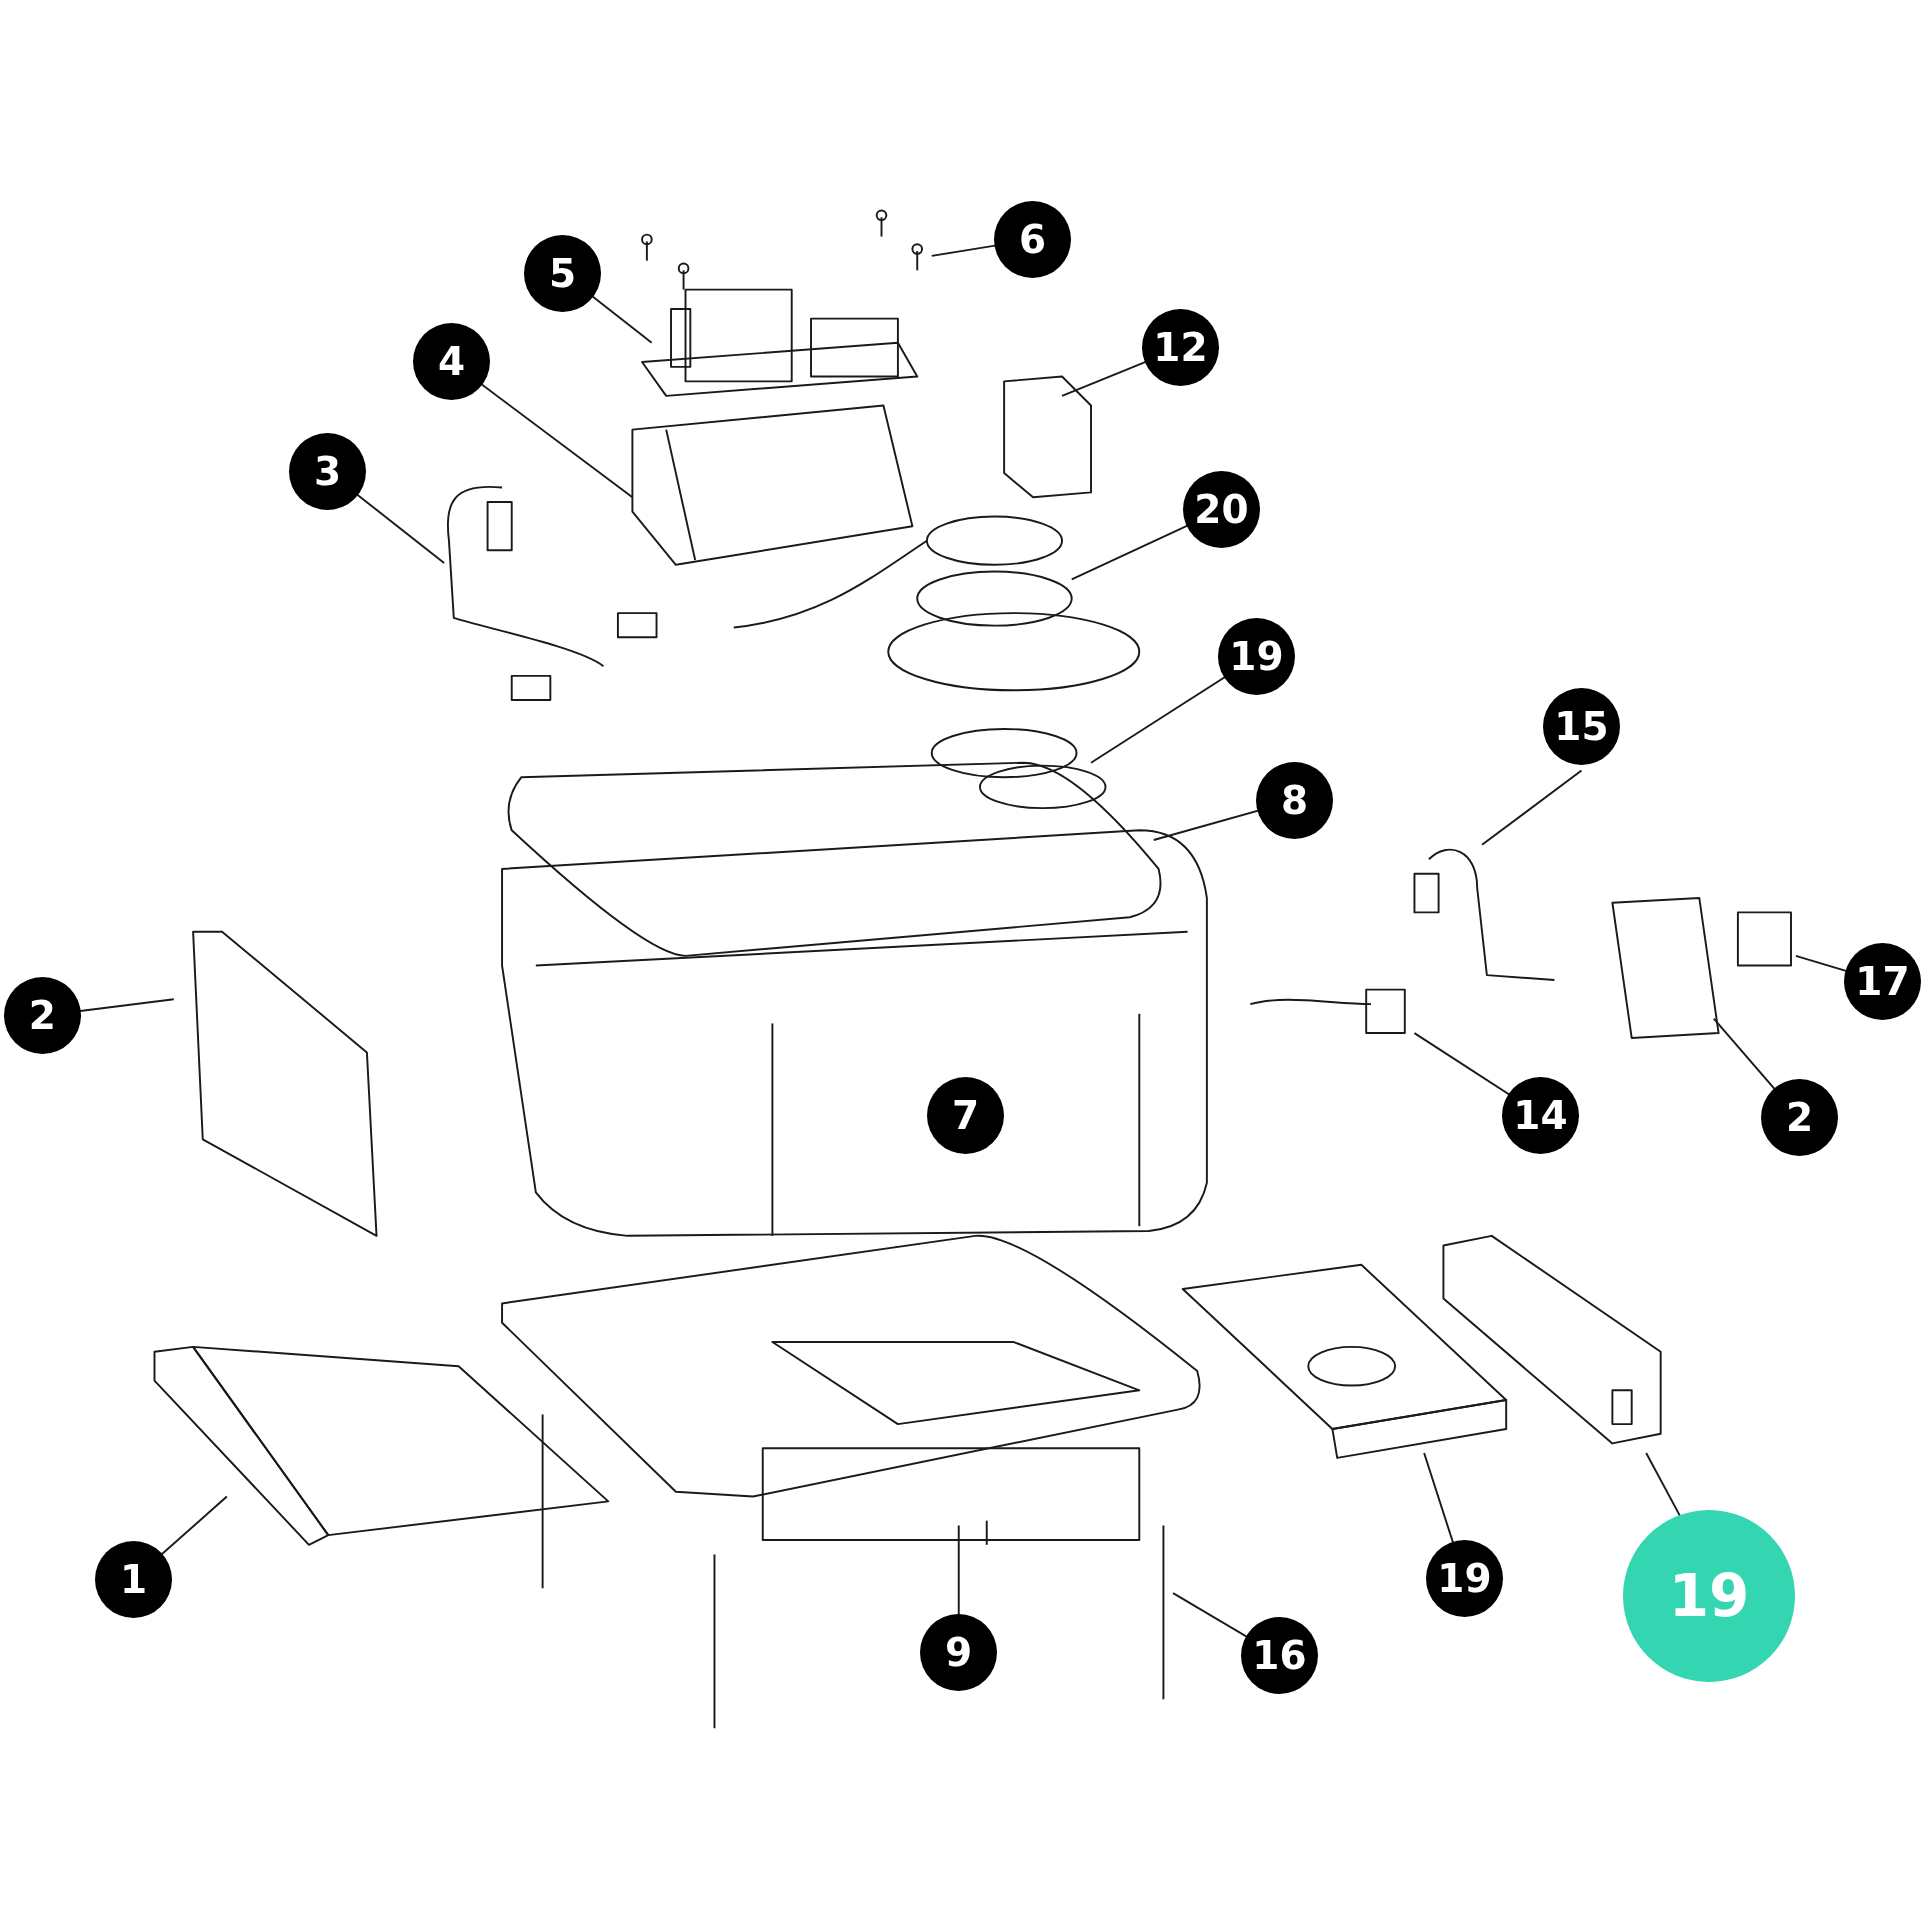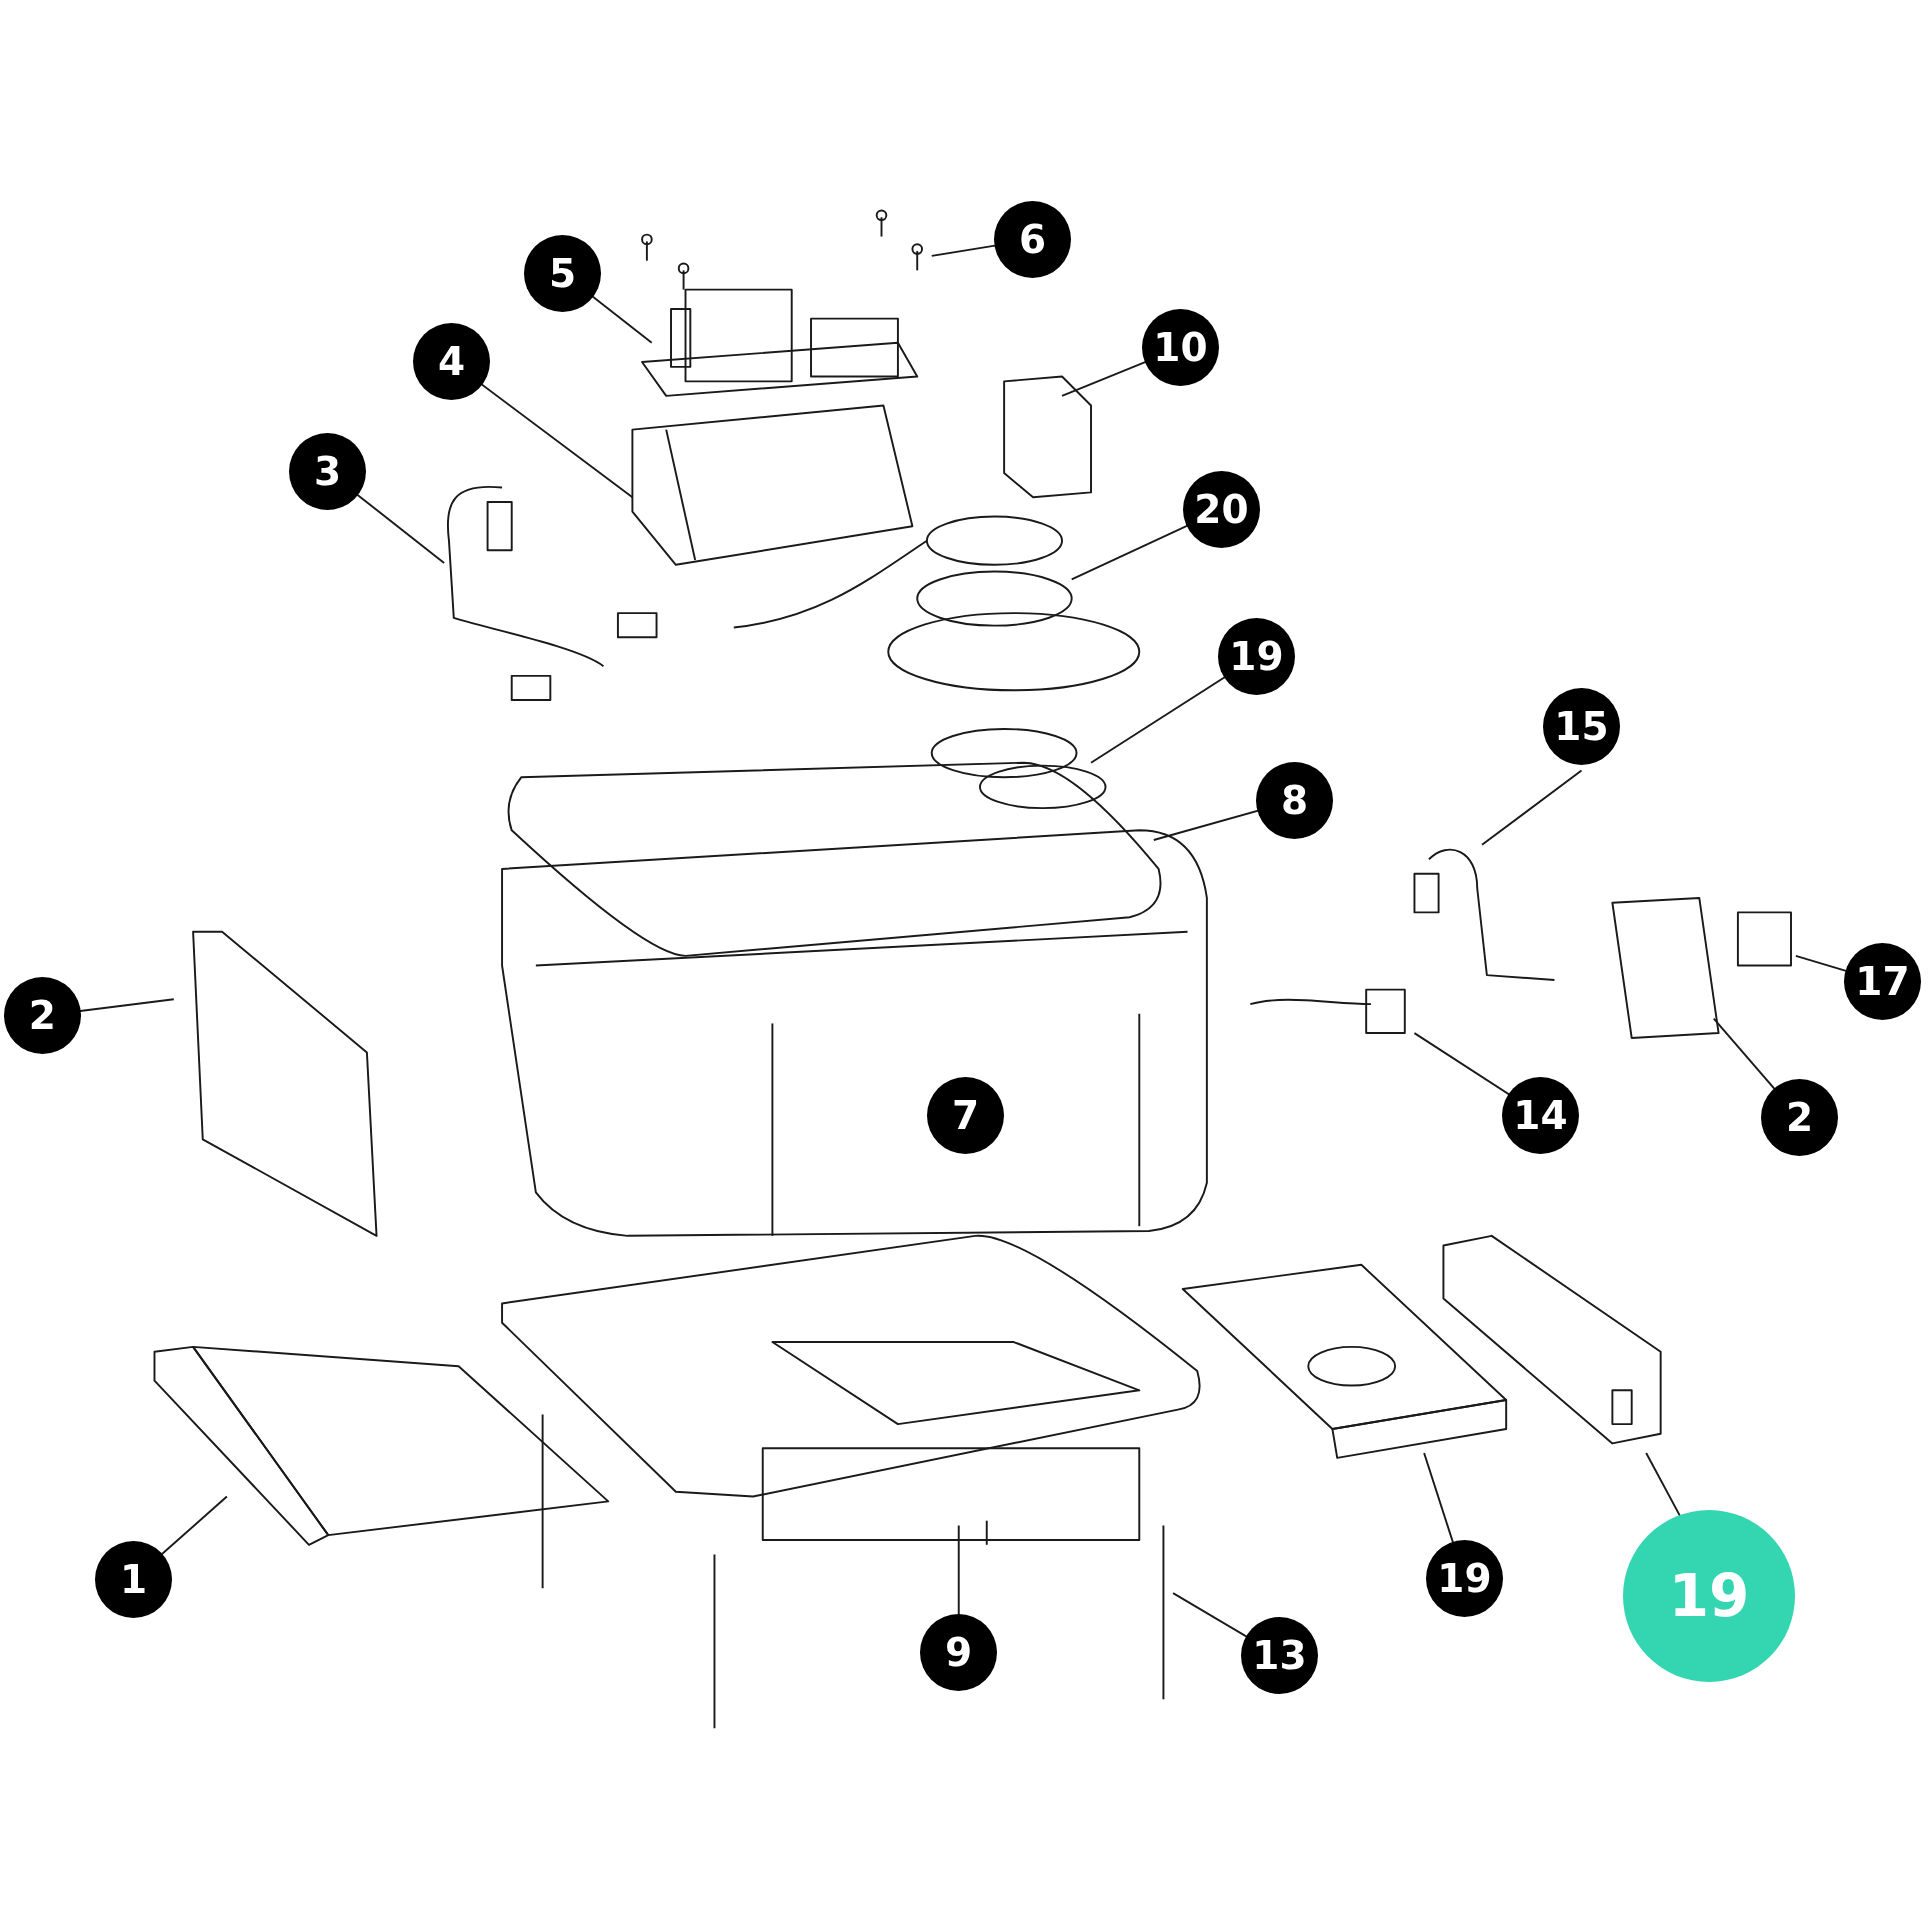--- a/index.html
+++ b/index.html
@@ -164,30 +164,30 @@
 <div class="callout black" style="left:927px;top:1077px">
     <span>7</span>
   </div>
 <div class="callout black" style="left:1256px;top:762px">
     <span>8</span>
   </div>
 <div class="callout black" style="left:920px;top:1614px">
     <span>9</span>
   </div>
 <div class="callout black" style="left:1142px;top:309px">
-    <span>10</span>
+    <span>12</span>
   </div>
 <div class="callout black" style="left:1183px;top:471px">
     <span>20</span>
   </div>
 <div class="callout black" style="left:1218px;top:618px">
     <span>19</span>
   </div>
 <div class="callout black" style="left:1241px;top:1617px">
-    <span>13</span>
+    <span>16</span>
   </div>
 <div class="callout black" style="left:1502px;top:1077px">
     <span>14</span>
   </div>
 <div class="callout black" style="left:1543px;top:688px">
     <span>15</span>
   </div>
 <div class="callout black" style="left:1761px;top:1079px">
     <span>2</span>
   </div>

